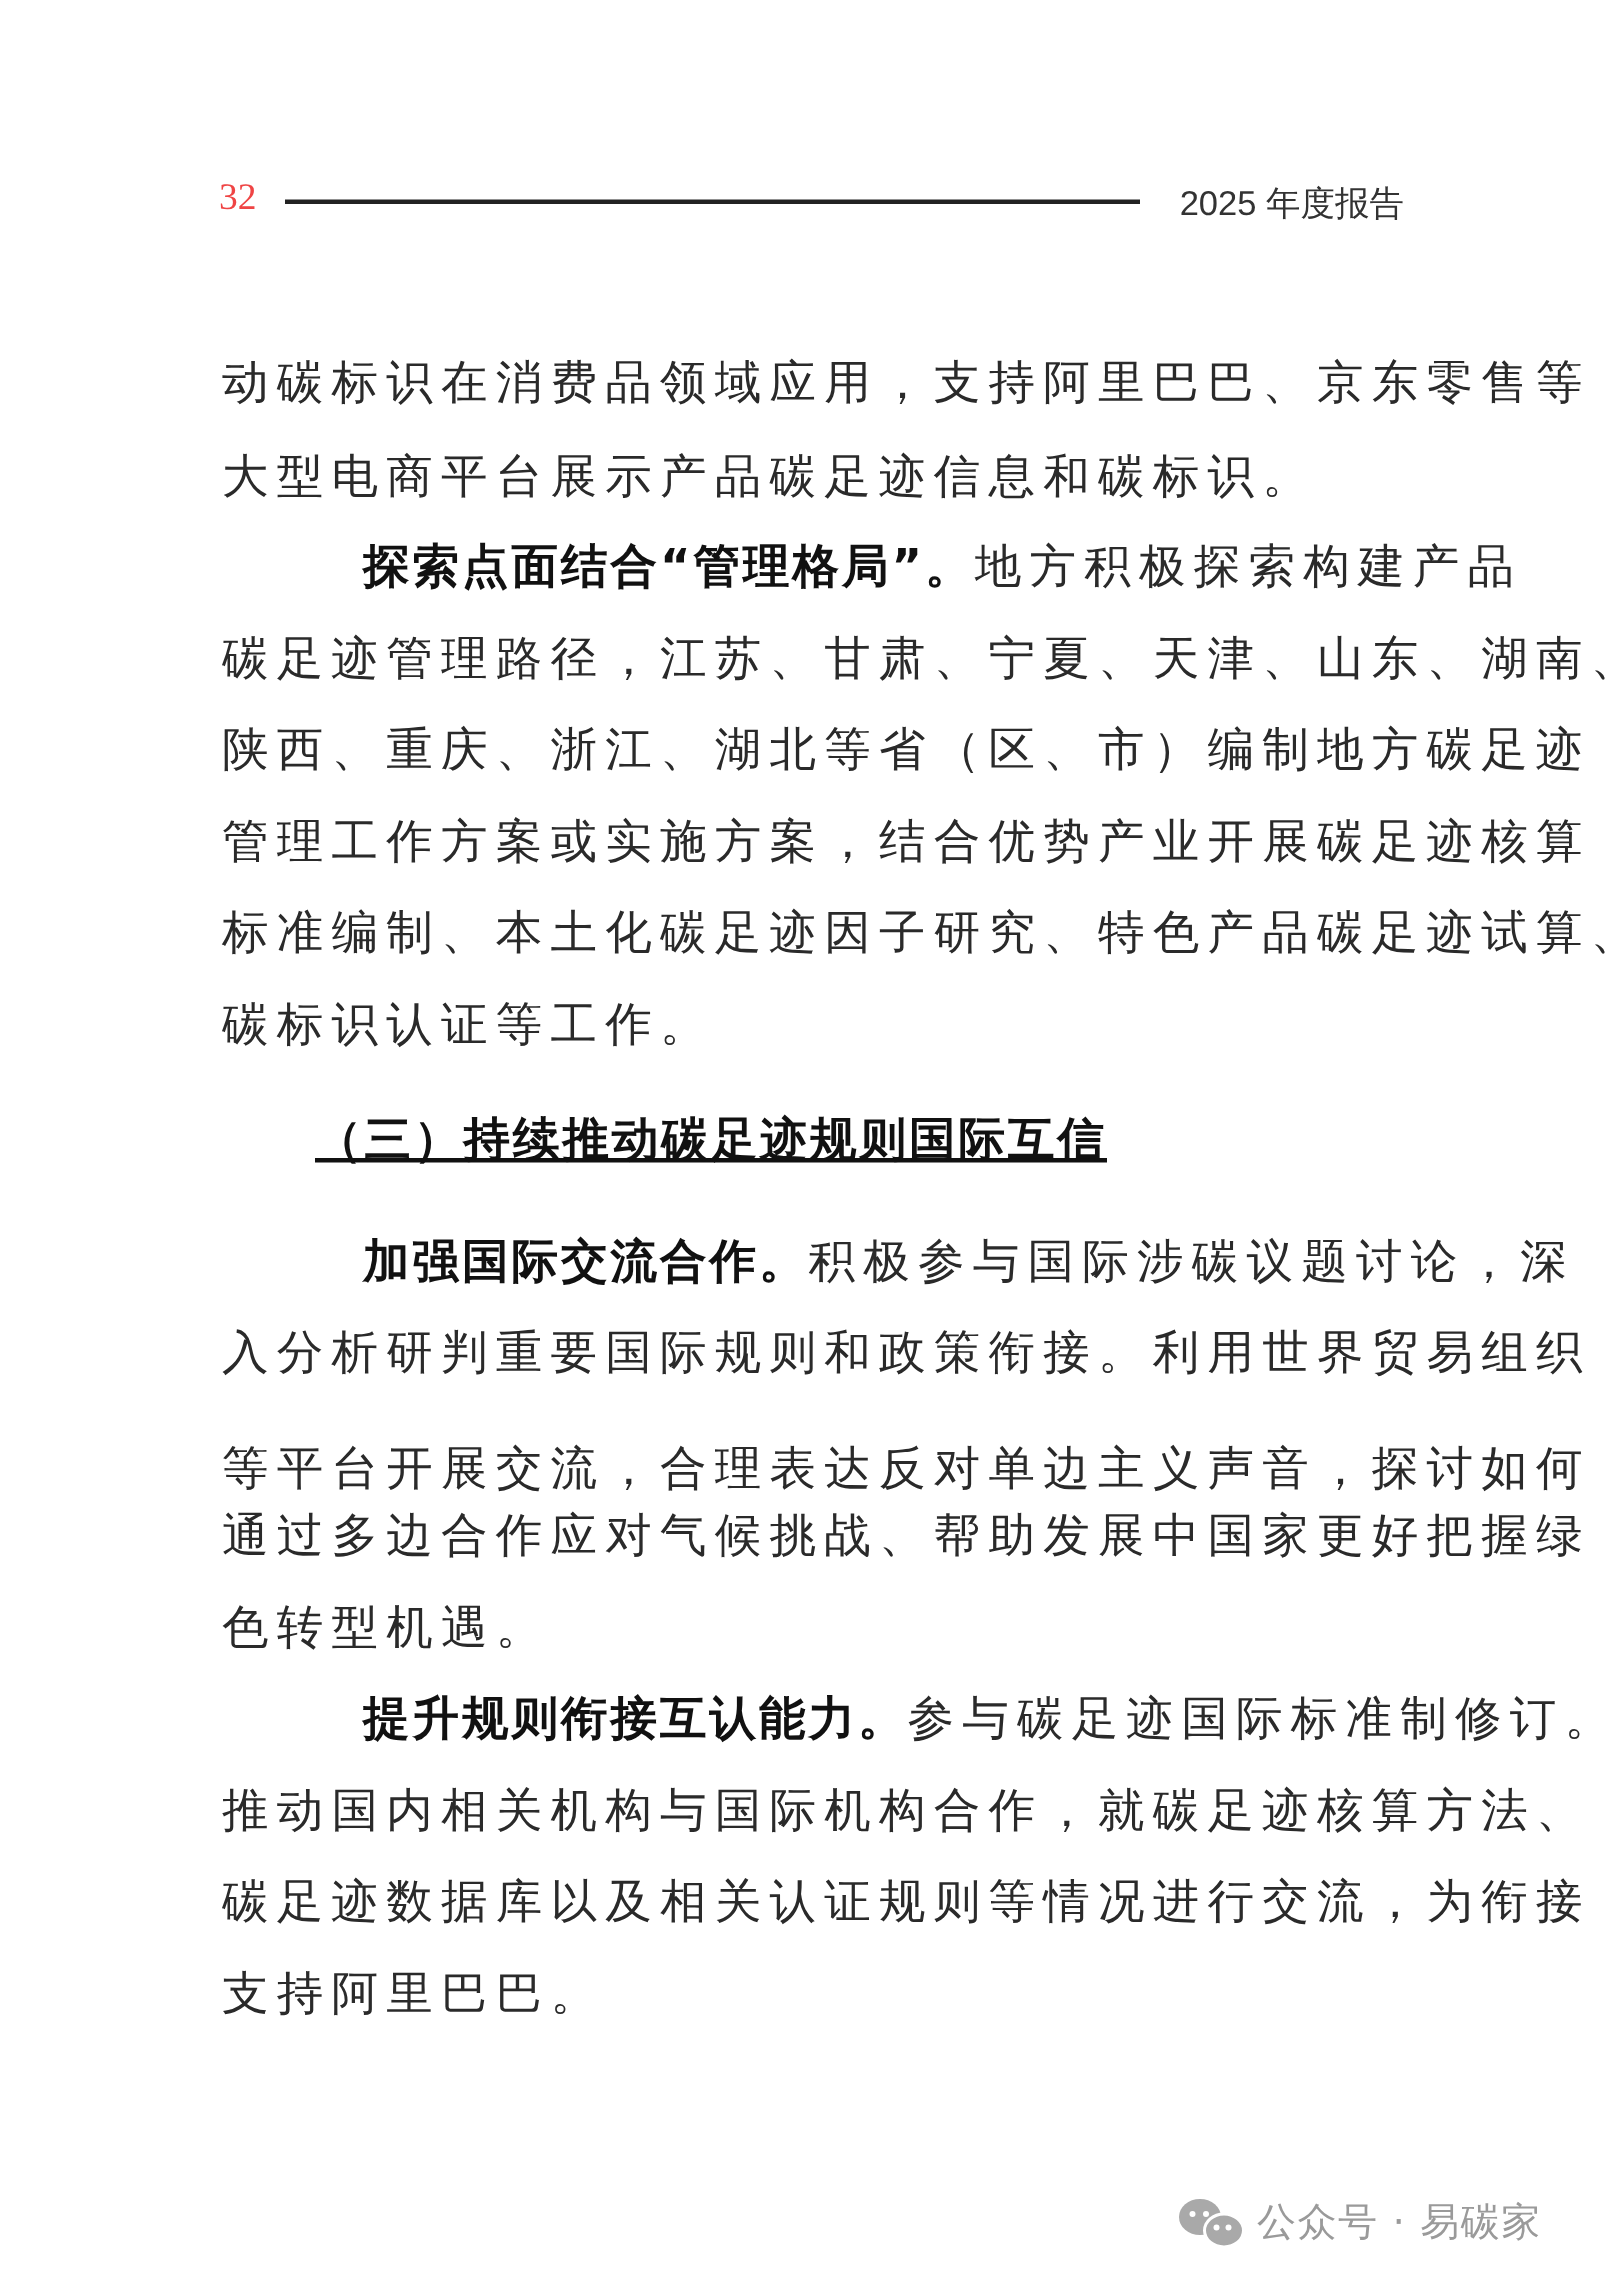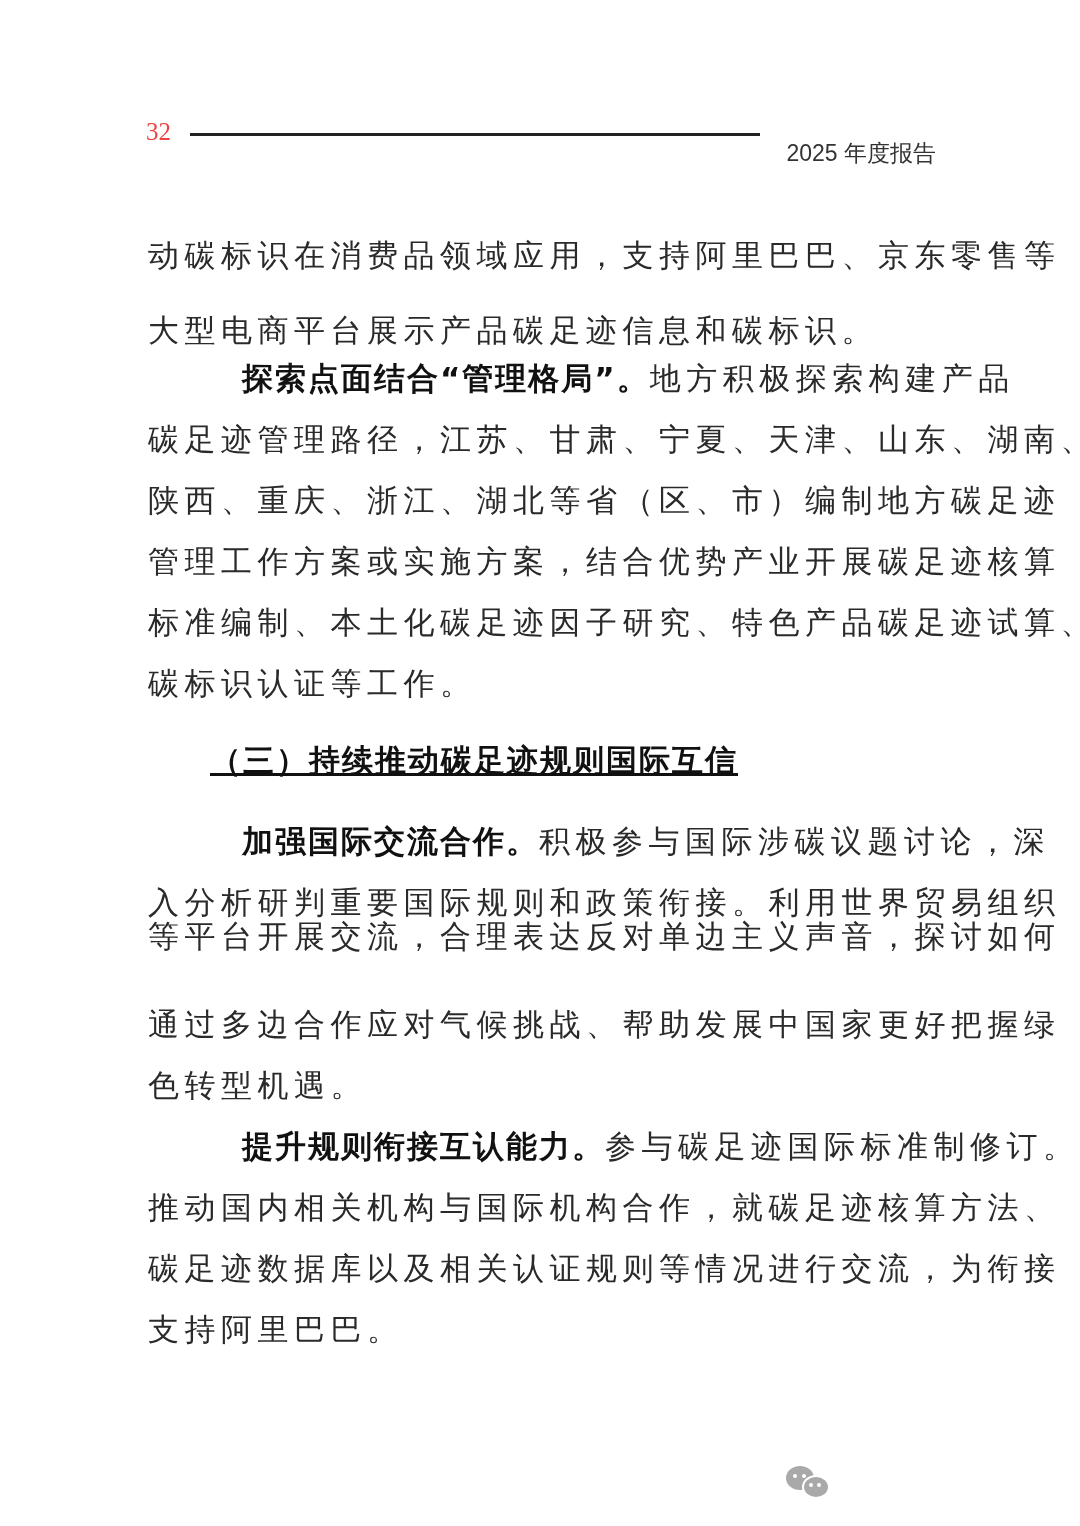--- a/index.html
+++ b/index.html
@@ -3,21 +3,21 @@
 <meta charset="utf-8">
 <style>
   html, body { margin: 0; padding: 0; }
   body {
     width: 1080px; height: 1526px; background: #ffffff; position: relative; overflow: hidden;
     font-family: "DejaVu Serif", "Liberation Serif", serif; color: #1a1a1a;
   }
   .header { position: absolute; left: 146px; top: 114px; width: 790px; height: 40px; }
   .page-num { position: absolute; left: 0; top: 4px; font-size: 25px; font-family: "Liberation Serif", serif; color: #ef4444; }
   .header-rule { position: absolute; left: 44px; top: 19px; width: 570px; height: 3px; background: #222; }
-  .header-title { position: absolute; right: 0; top: 6px; font-size: 23px; font-family: "Liberation Sans", sans-serif; color: #333; white-space: nowrap; margin-top: 18px; }
+  .header-title { position: absolute; right: 0; top: 6px; font-size: 23px; font-family: "Liberation Sans", sans-serif; color: #333; white-space: nowrap; }
   .line {
     position: absolute; left: 148px; width: 800px; height: 44px;
     font-size: 31px; line-height: 44px; white-space: nowrap; letter-spacing: 5.5px; color: #2a2a2a;
     font-family: "DejaVu Sans", sans-serif;
   }
   .line.indent { left: 210px; margin-left: 32px; }
   .bold { font-weight: bold; color: #111; letter-spacing: 2px; }
   .heading {
     position: absolute; left: 210px; font-size: 31px; line-height: 44px; font-weight: bold; color: #111;
     white-space: nowrap; letter-spacing: 2px; font-family: "DejaVu Sans", sans-serif; text-decoration: underline;
@@ -35,45 +35,46 @@
 <body>
 
 <div class="header">
   <span class="page-num">32</span>
   <div class="header-rule"></div>
   <span class="header-title">2025 年度报告</span>
 </div>
 
 <div>
   <div class="line" style="top:233px">动碳标识在消费品领域应用，支持阿里巴巴、京东零售等</div>
-  <div class="line" style="top:308px">大型电商平台展示产品碳足迹信息和碳标识。</div>
+  <div class="line" style="top:296px">大型电商平台展示产品碳足迹信息和碳标识。</div>
 
   <div class="line indent" style="top:356px"><span class="bold">探索点面结合“管理格局”。</span><span>地方积极探索构建产品</span></div>
   <div class="line" style="top:417px">碳足迹管理路径，江苏、甘肃、宁夏、天津、山东、湖南、</div>
   <div class="line" style="top:478px">陕西、重庆、浙江、湖北等省（区、市）编制地方碳足迹</div>
   <div class="line" style="top:539px">管理工作方案或实施方案，结合优势产业开展碳足迹核算</div>
   <div class="line" style="top:600px">标准编制、本土化碳足迹因子研究、特色产品碳足迹试算、</div>
   <div class="line" style="top:661px">碳标识认证等工作。</div>
 
   <div class="heading" style="top:738px">（三）持续推动碳足迹规则国际互信</div>
 
   <div class="line indent" style="top:819px"><span class="bold">加强国际交流合作。</span><span>积极参与国际涉碳议题讨论，深</span></div>
   <div class="line" style="top:880px">入分析研判重要国际规则和政策衔接。利用世界贸易组织</div>
-  <div class="line" style="top:914px">等平台开展交流，合理表达反对单边主义声音，探讨如何</div>
+  <div class="line" style="top:957px">等平台开展交流，合理表达反对单边主义声音，探讨如何</div>
   <div class="line" style="top:1002px">通过多边合作应对气候挑战、帮助发展中国家更好把握绿</div>
   <div class="line" style="top:1063px">色转型机遇。</div>
 
   <div class="line indent" style="top:1124px"><span class="bold">提升规则衔接互认能力。</span><span>参与碳足迹国际标准制修订。</span></div>
   <div class="line" style="top:1185px">推动国内相关机构与国际机构合作，就碳足迹核算方法、</div>
   <div class="line" style="top:1246px">碳足迹数据库以及相关认证规则等情况进行交流，为衔接</div>
   <div class="line" style="top:1307px">支持阿里巴巴。</div>
 </div>
 
 <div class="watermark">
   <span class="wechat-icon">
     <span class="b1"></span>
     <span class="e" style="left:7px;top:10px"></span>
     <span class="e" style="left:16px;top:10px"></span>
     <span class="b2"></span>
     <span class="e" style="left:23px;top:19px"></span>
     <span class="e" style="left:31px;top:19px"></span>
   </span>
+  <span>公众号 · 易碳家</span>
 </div>
 
 </body></html>

